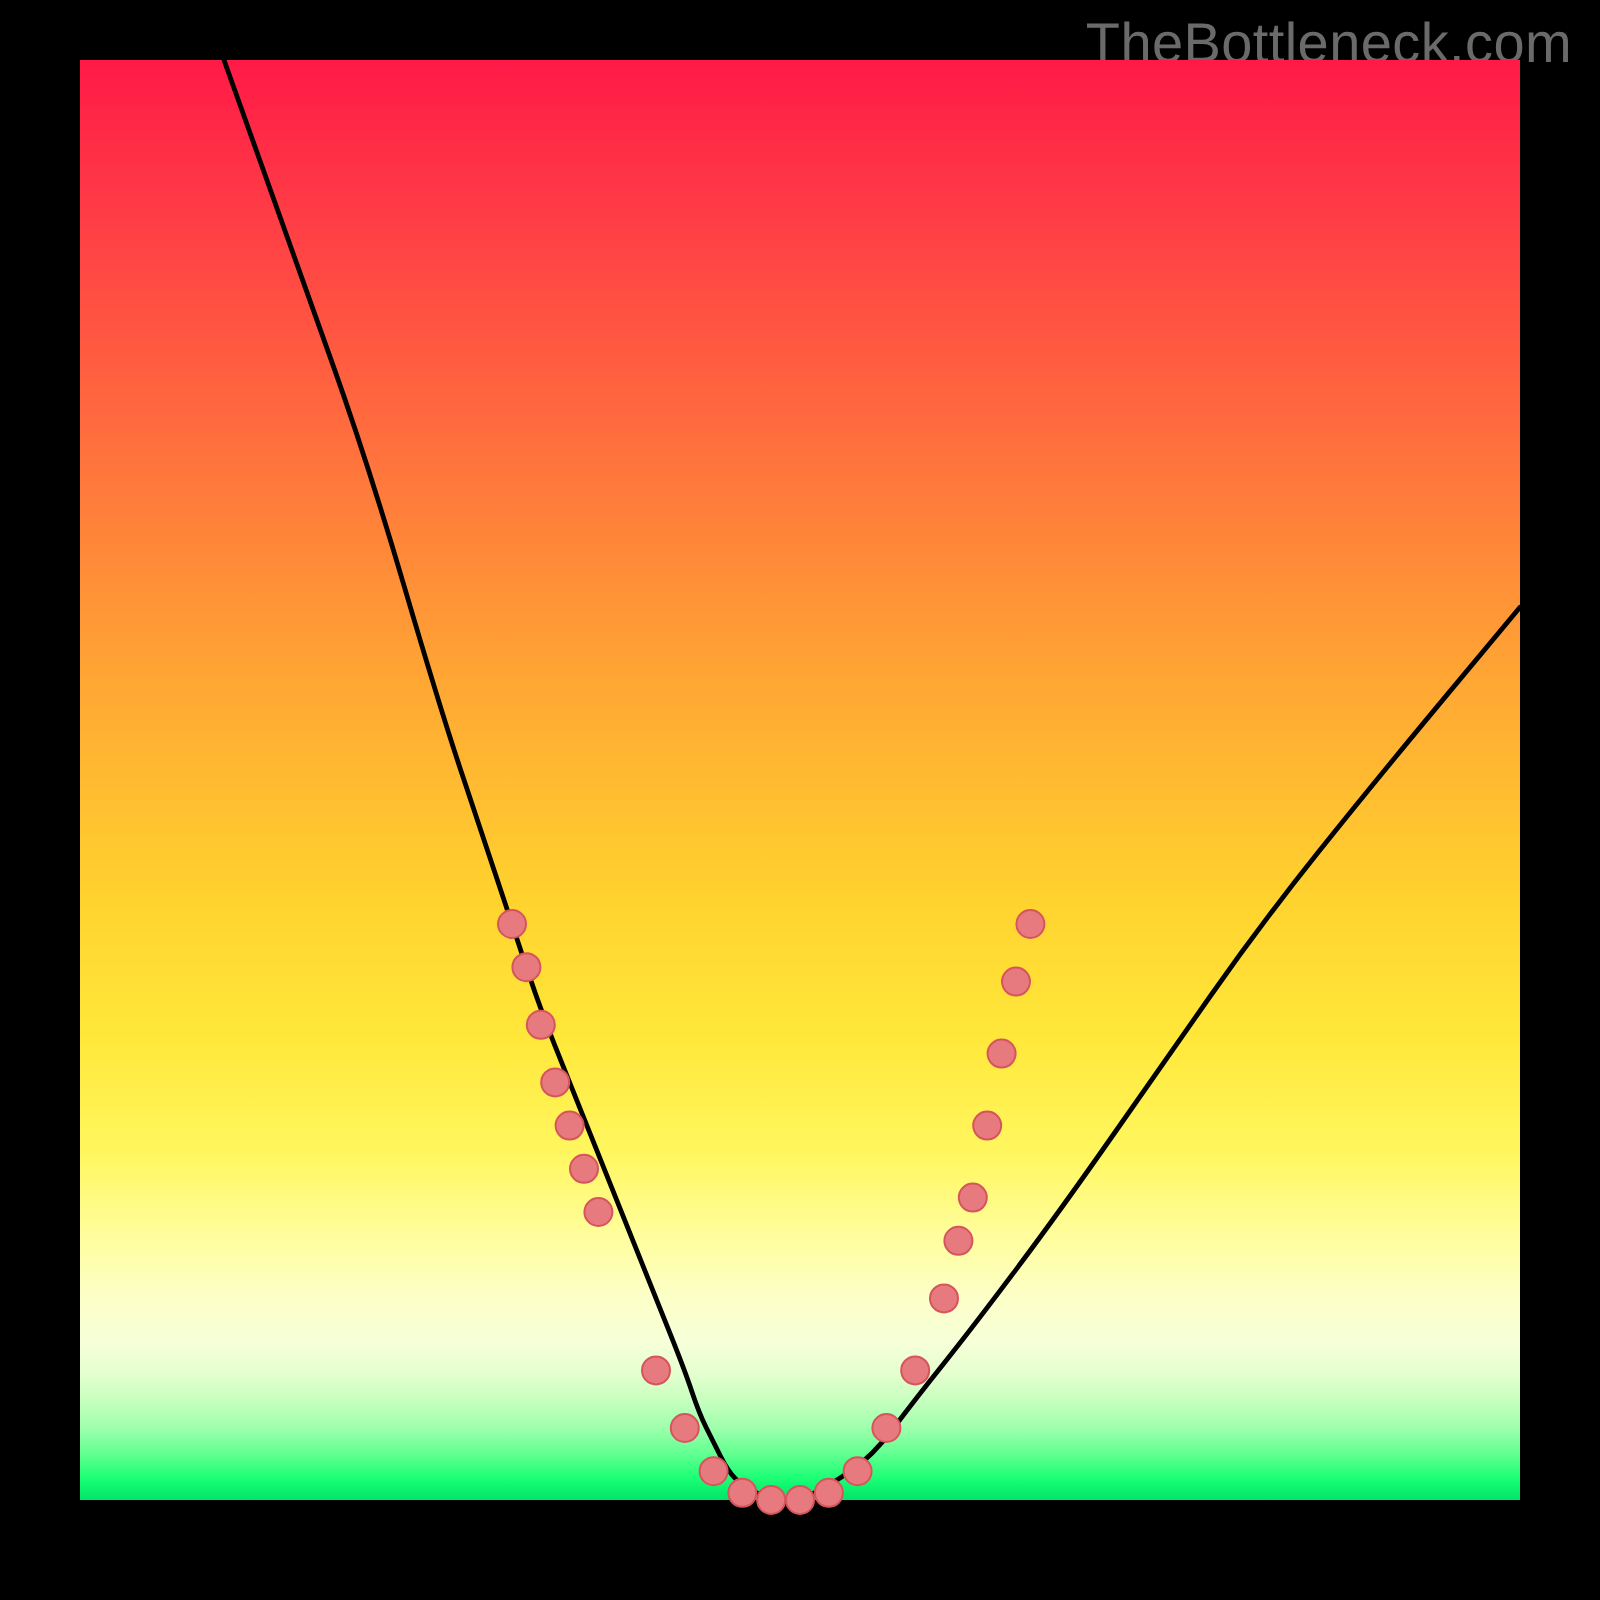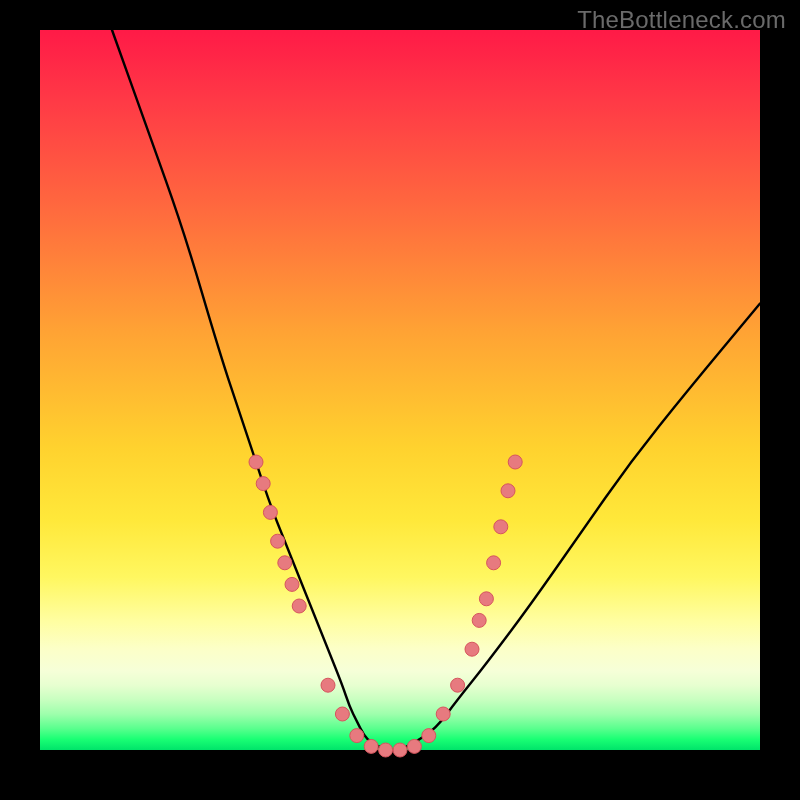--- a/index.html
+++ b/index.html
@@ -17,21 +17,21 @@
     left: 0;
     width: 800px;
     height: 800px;
     background: #000;
   }
   .watermark {
     position: absolute;
     top: 6px;
     right: 14px;
     color: #6a6a6a;
-    font-size: 24px;
+    font-size: 28px;
     font-weight: 400;
     letter-spacing: 0.2px;
     user-select: none;
   }
   .plot-area {
     position: absolute;
     left: 40px;
     top: 30px;
     width: 720px;
     height: 720px;

